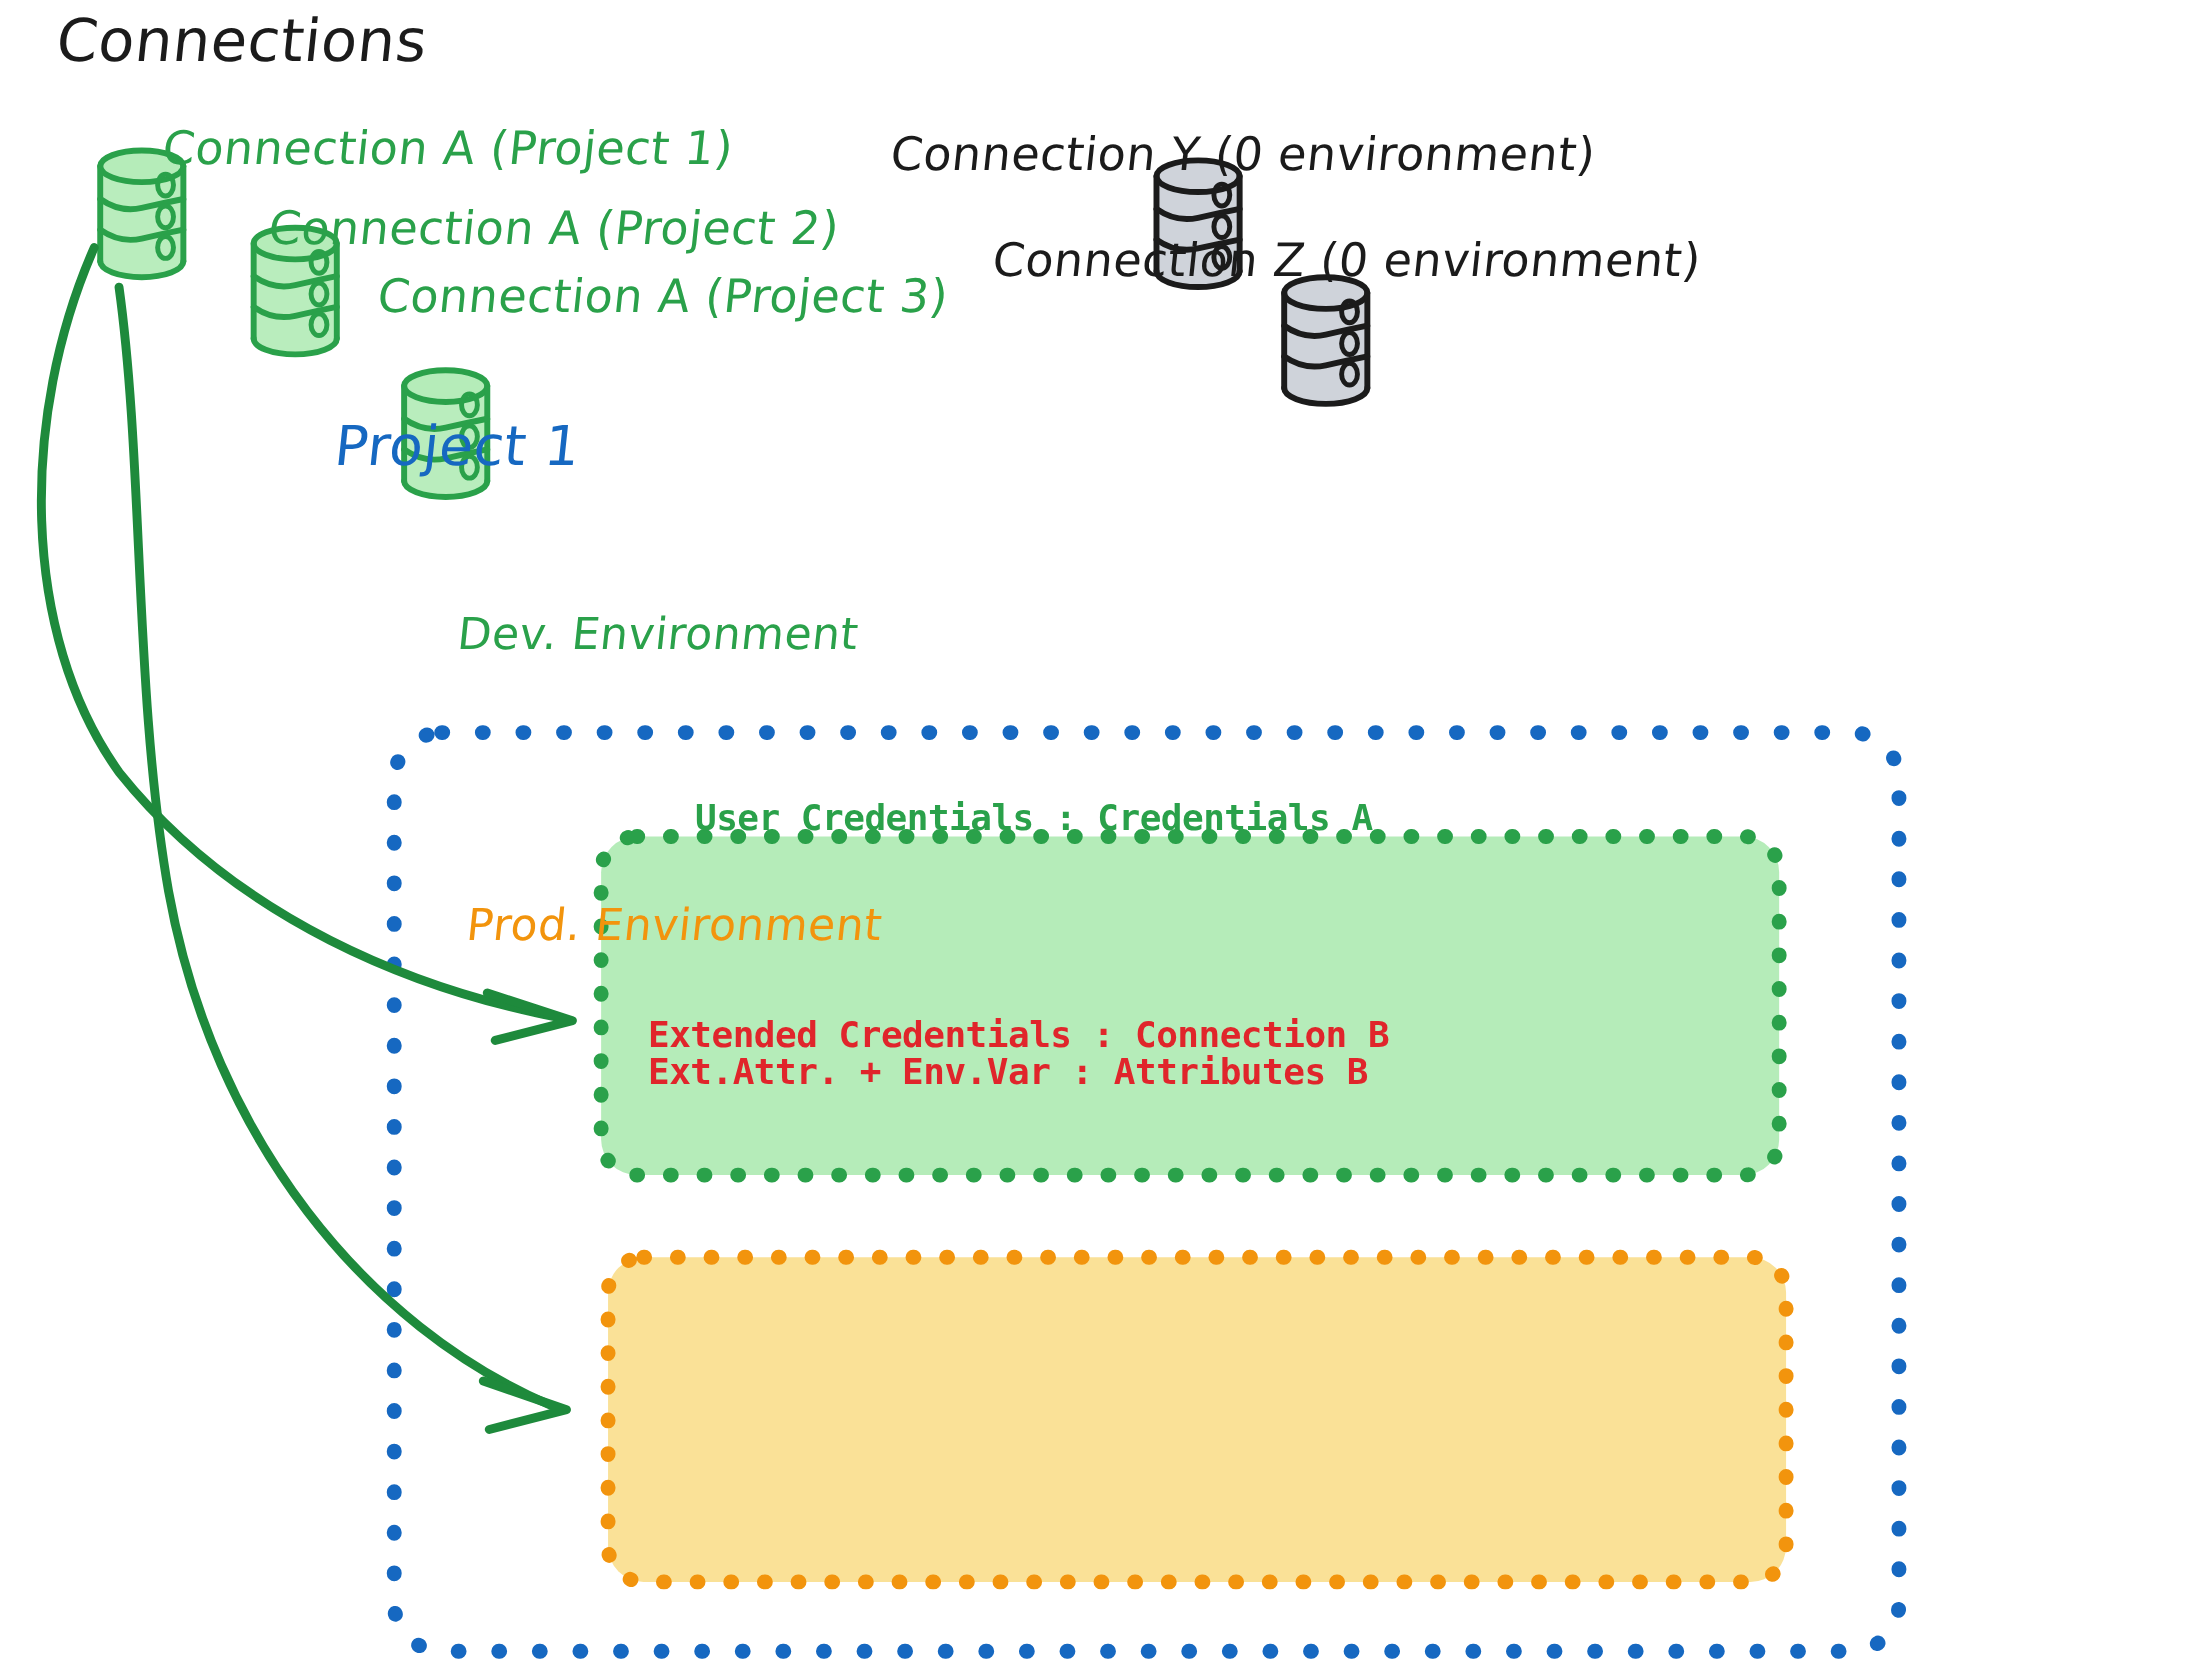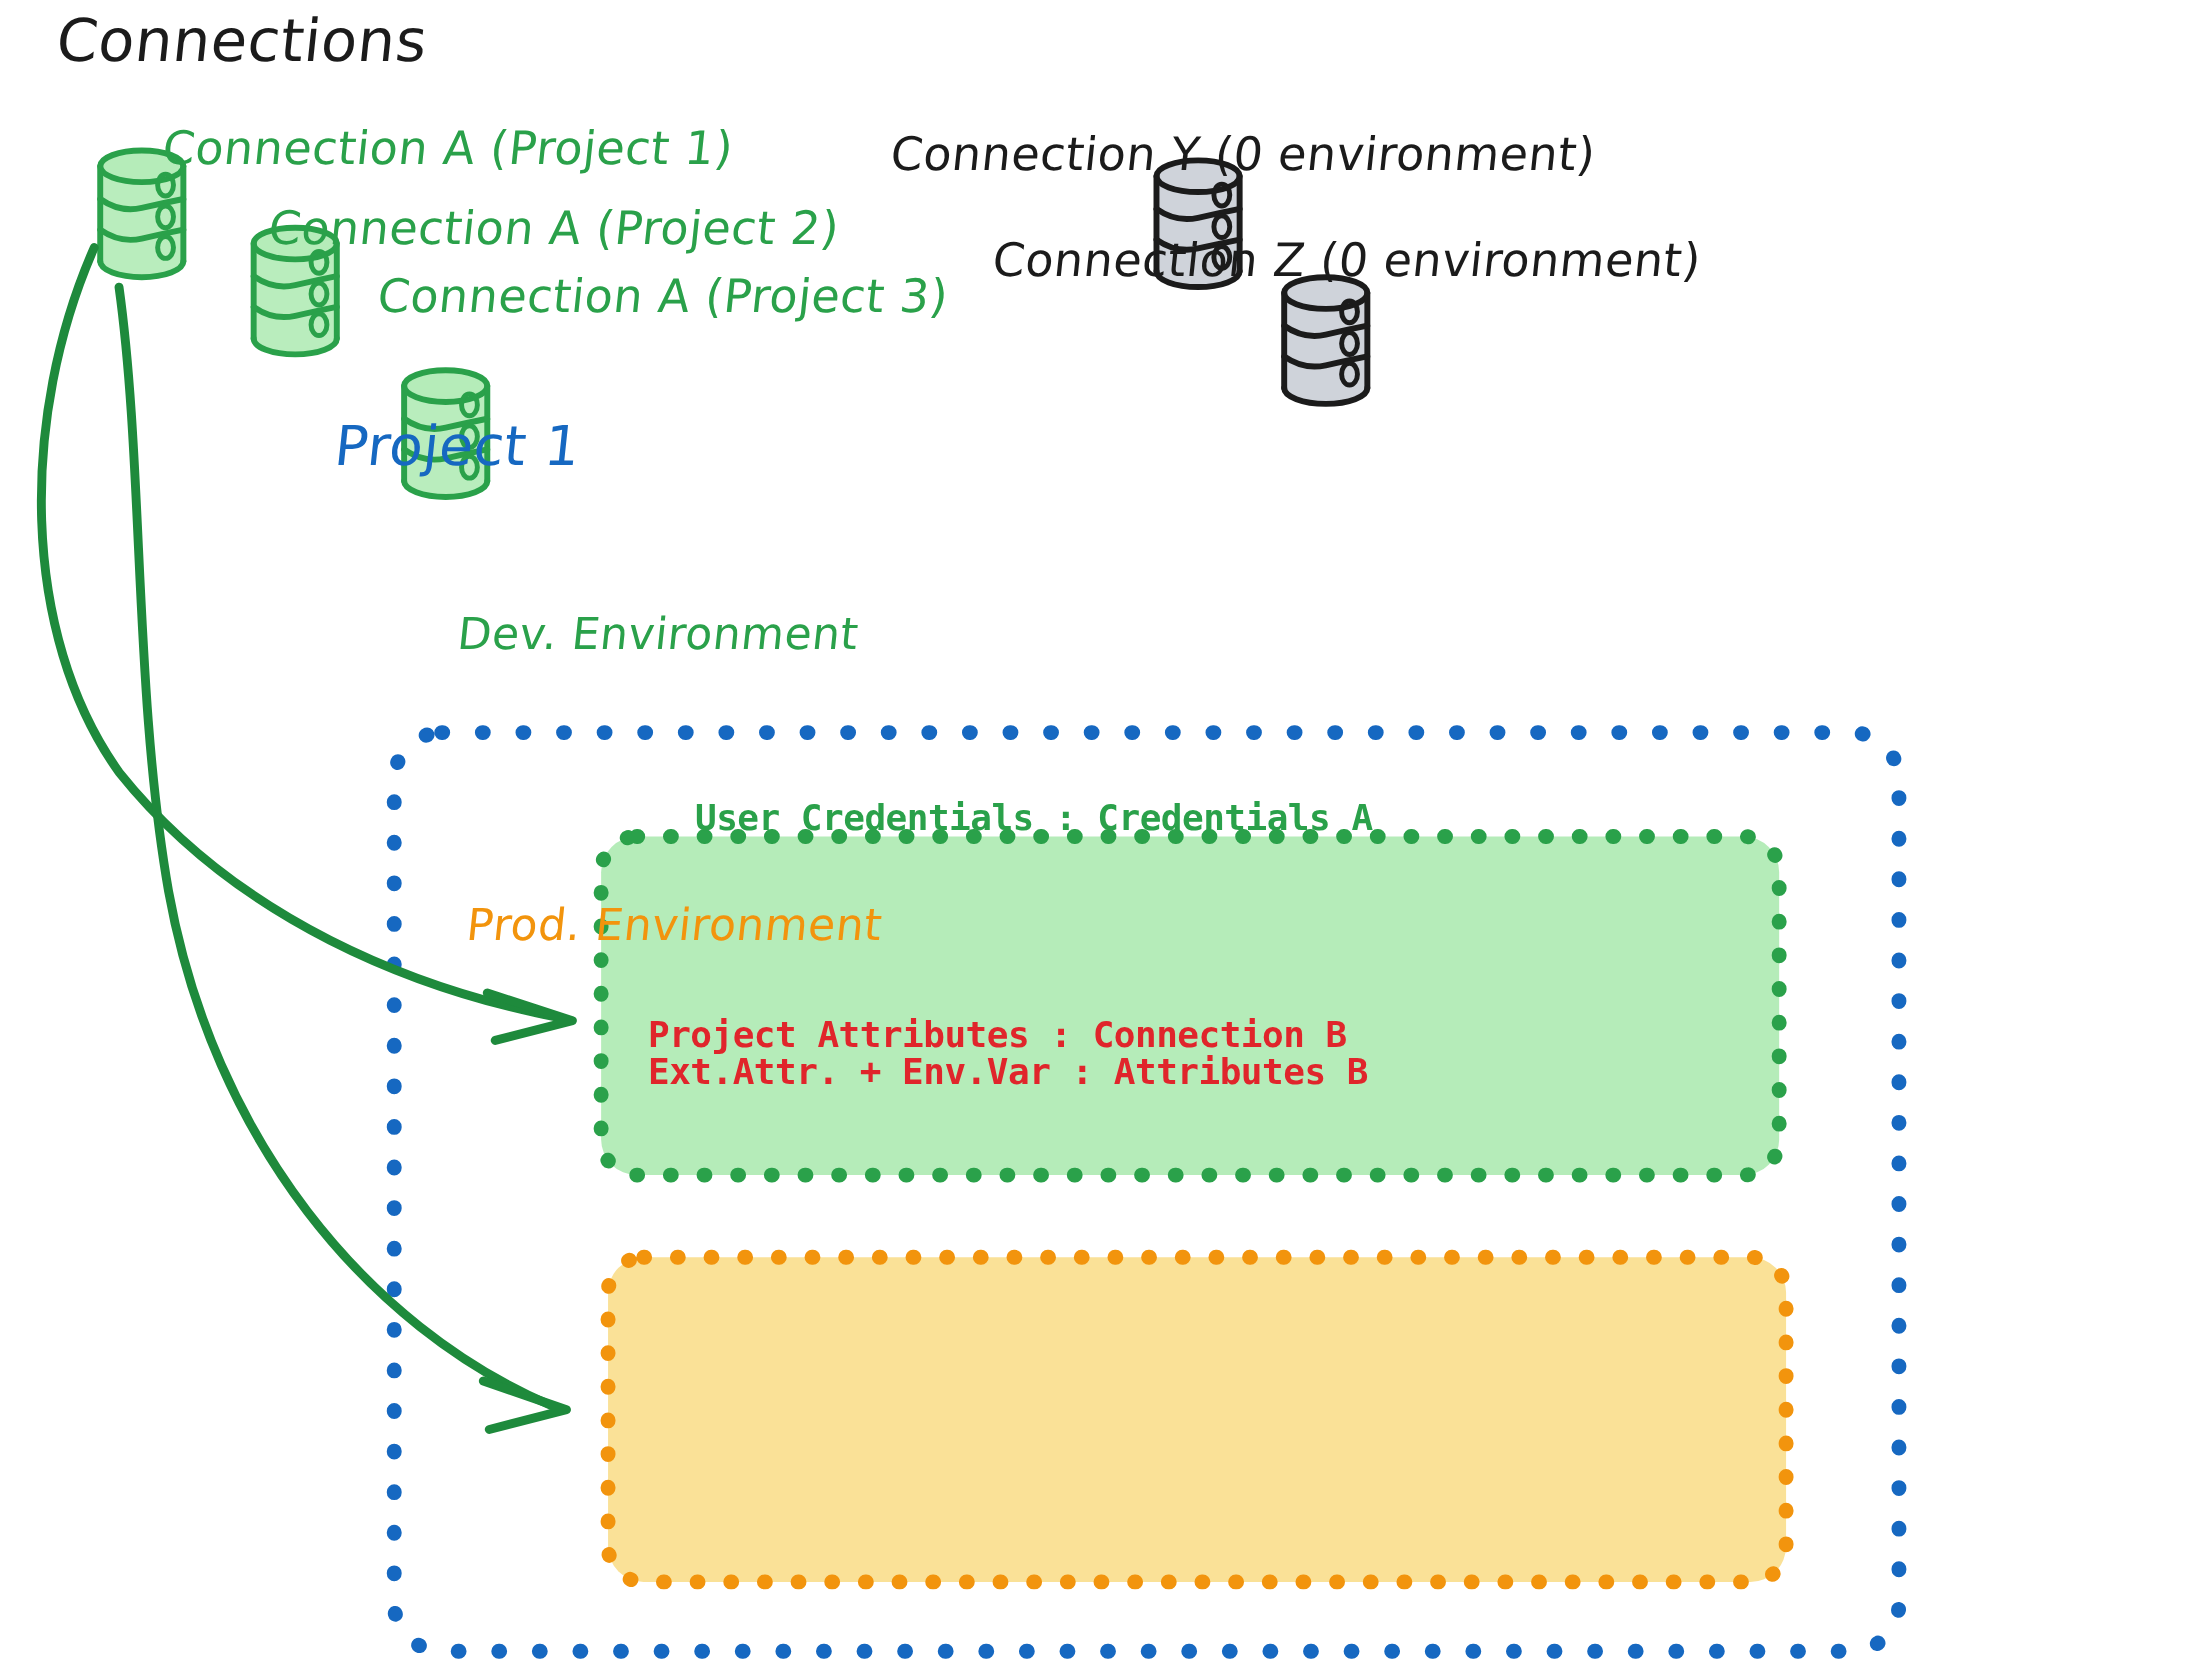--- a/index.html
+++ b/index.html
@@ -225,17 +225,17 @@
 
   <div class="hand conn-label-gray" id="label-conn-y">Connection Y (0 environment)</div>
   <div class="hand conn-label-gray" id="label-conn-z">Connection Z (0 environment)</div>
 
   <div class="hand" id="label-project-1">Project 1</div>
 
   <div class="hand" id="label-dev-env">Dev. Environment</div>
   <div class="mono" id="text-dev-cred">User Credentials : Credentials A</div>
 
   <div class="hand" id="label-prod-env">Prod. Environment</div>
-  <div class="mono" id="text-prod-attr-1">Project Attributes : Connection B</div>
+  <div class="mono" id="text-prod-attr-1">Extended Credentials : Connection B</div>
   <div class="mono" id="text-prod-attr-2">Ext.Attr. + Env.Var : Attributes B</div>
 
 </div>
 
 
 </body></html>

